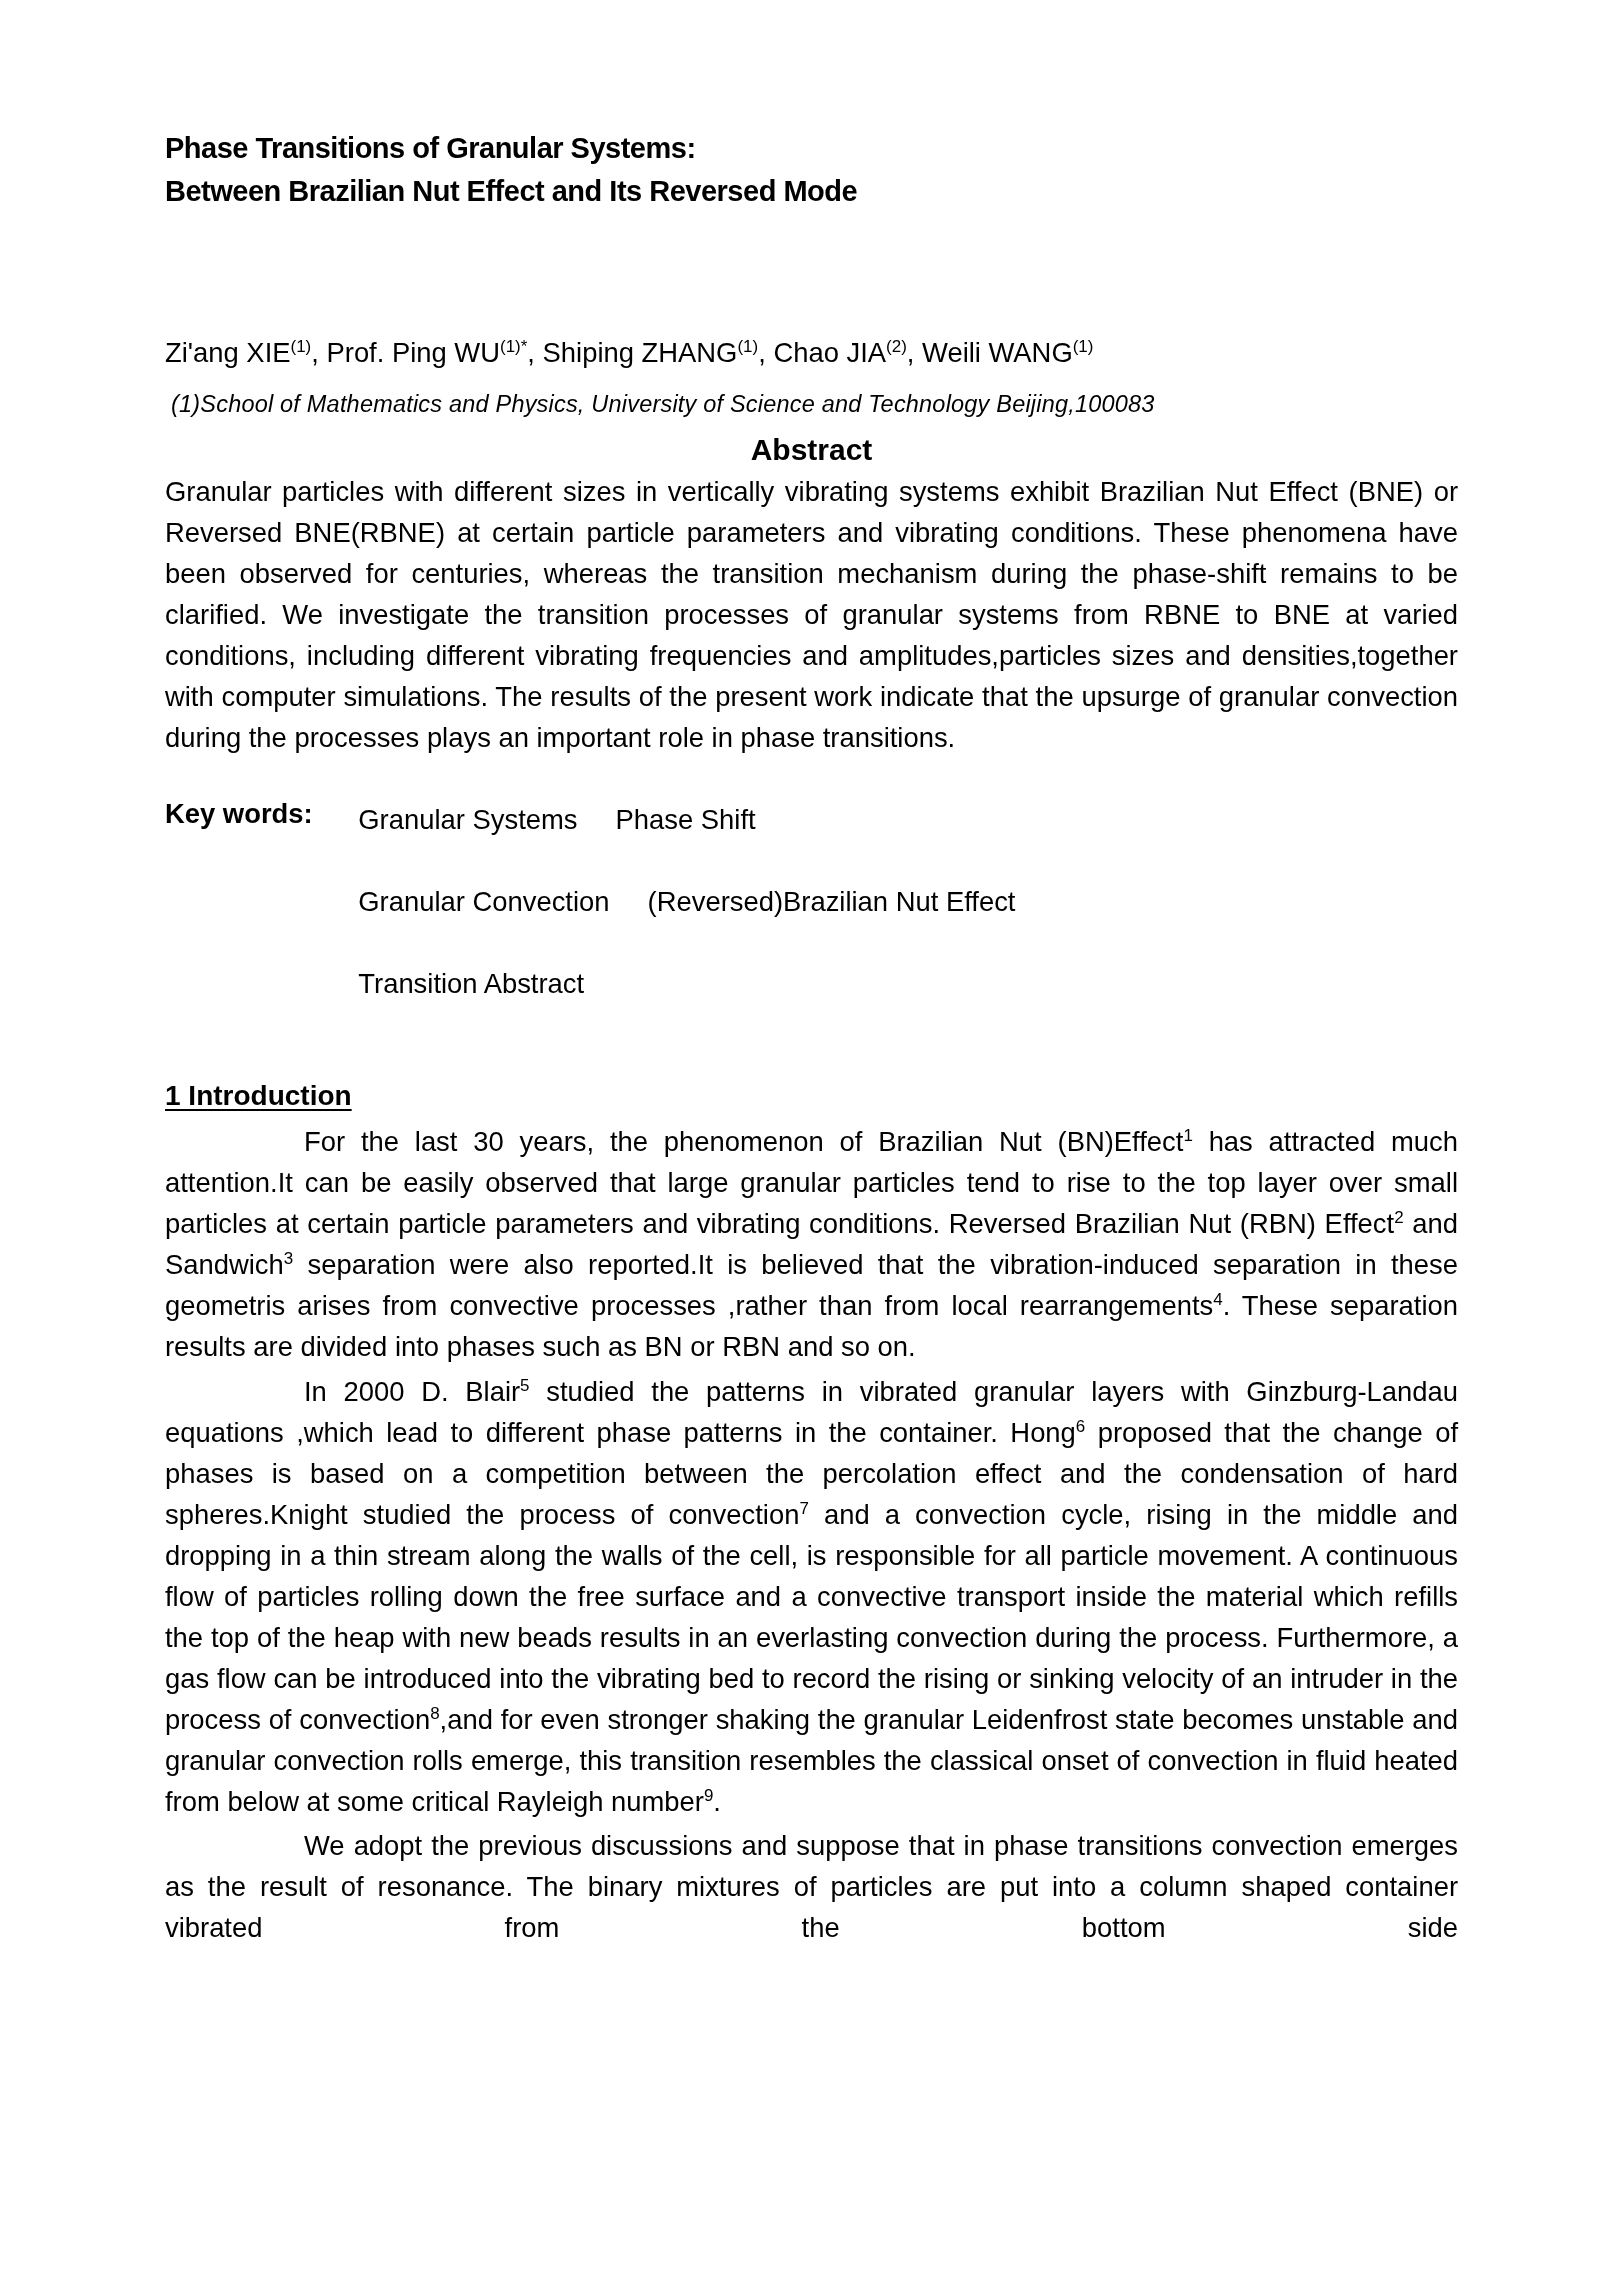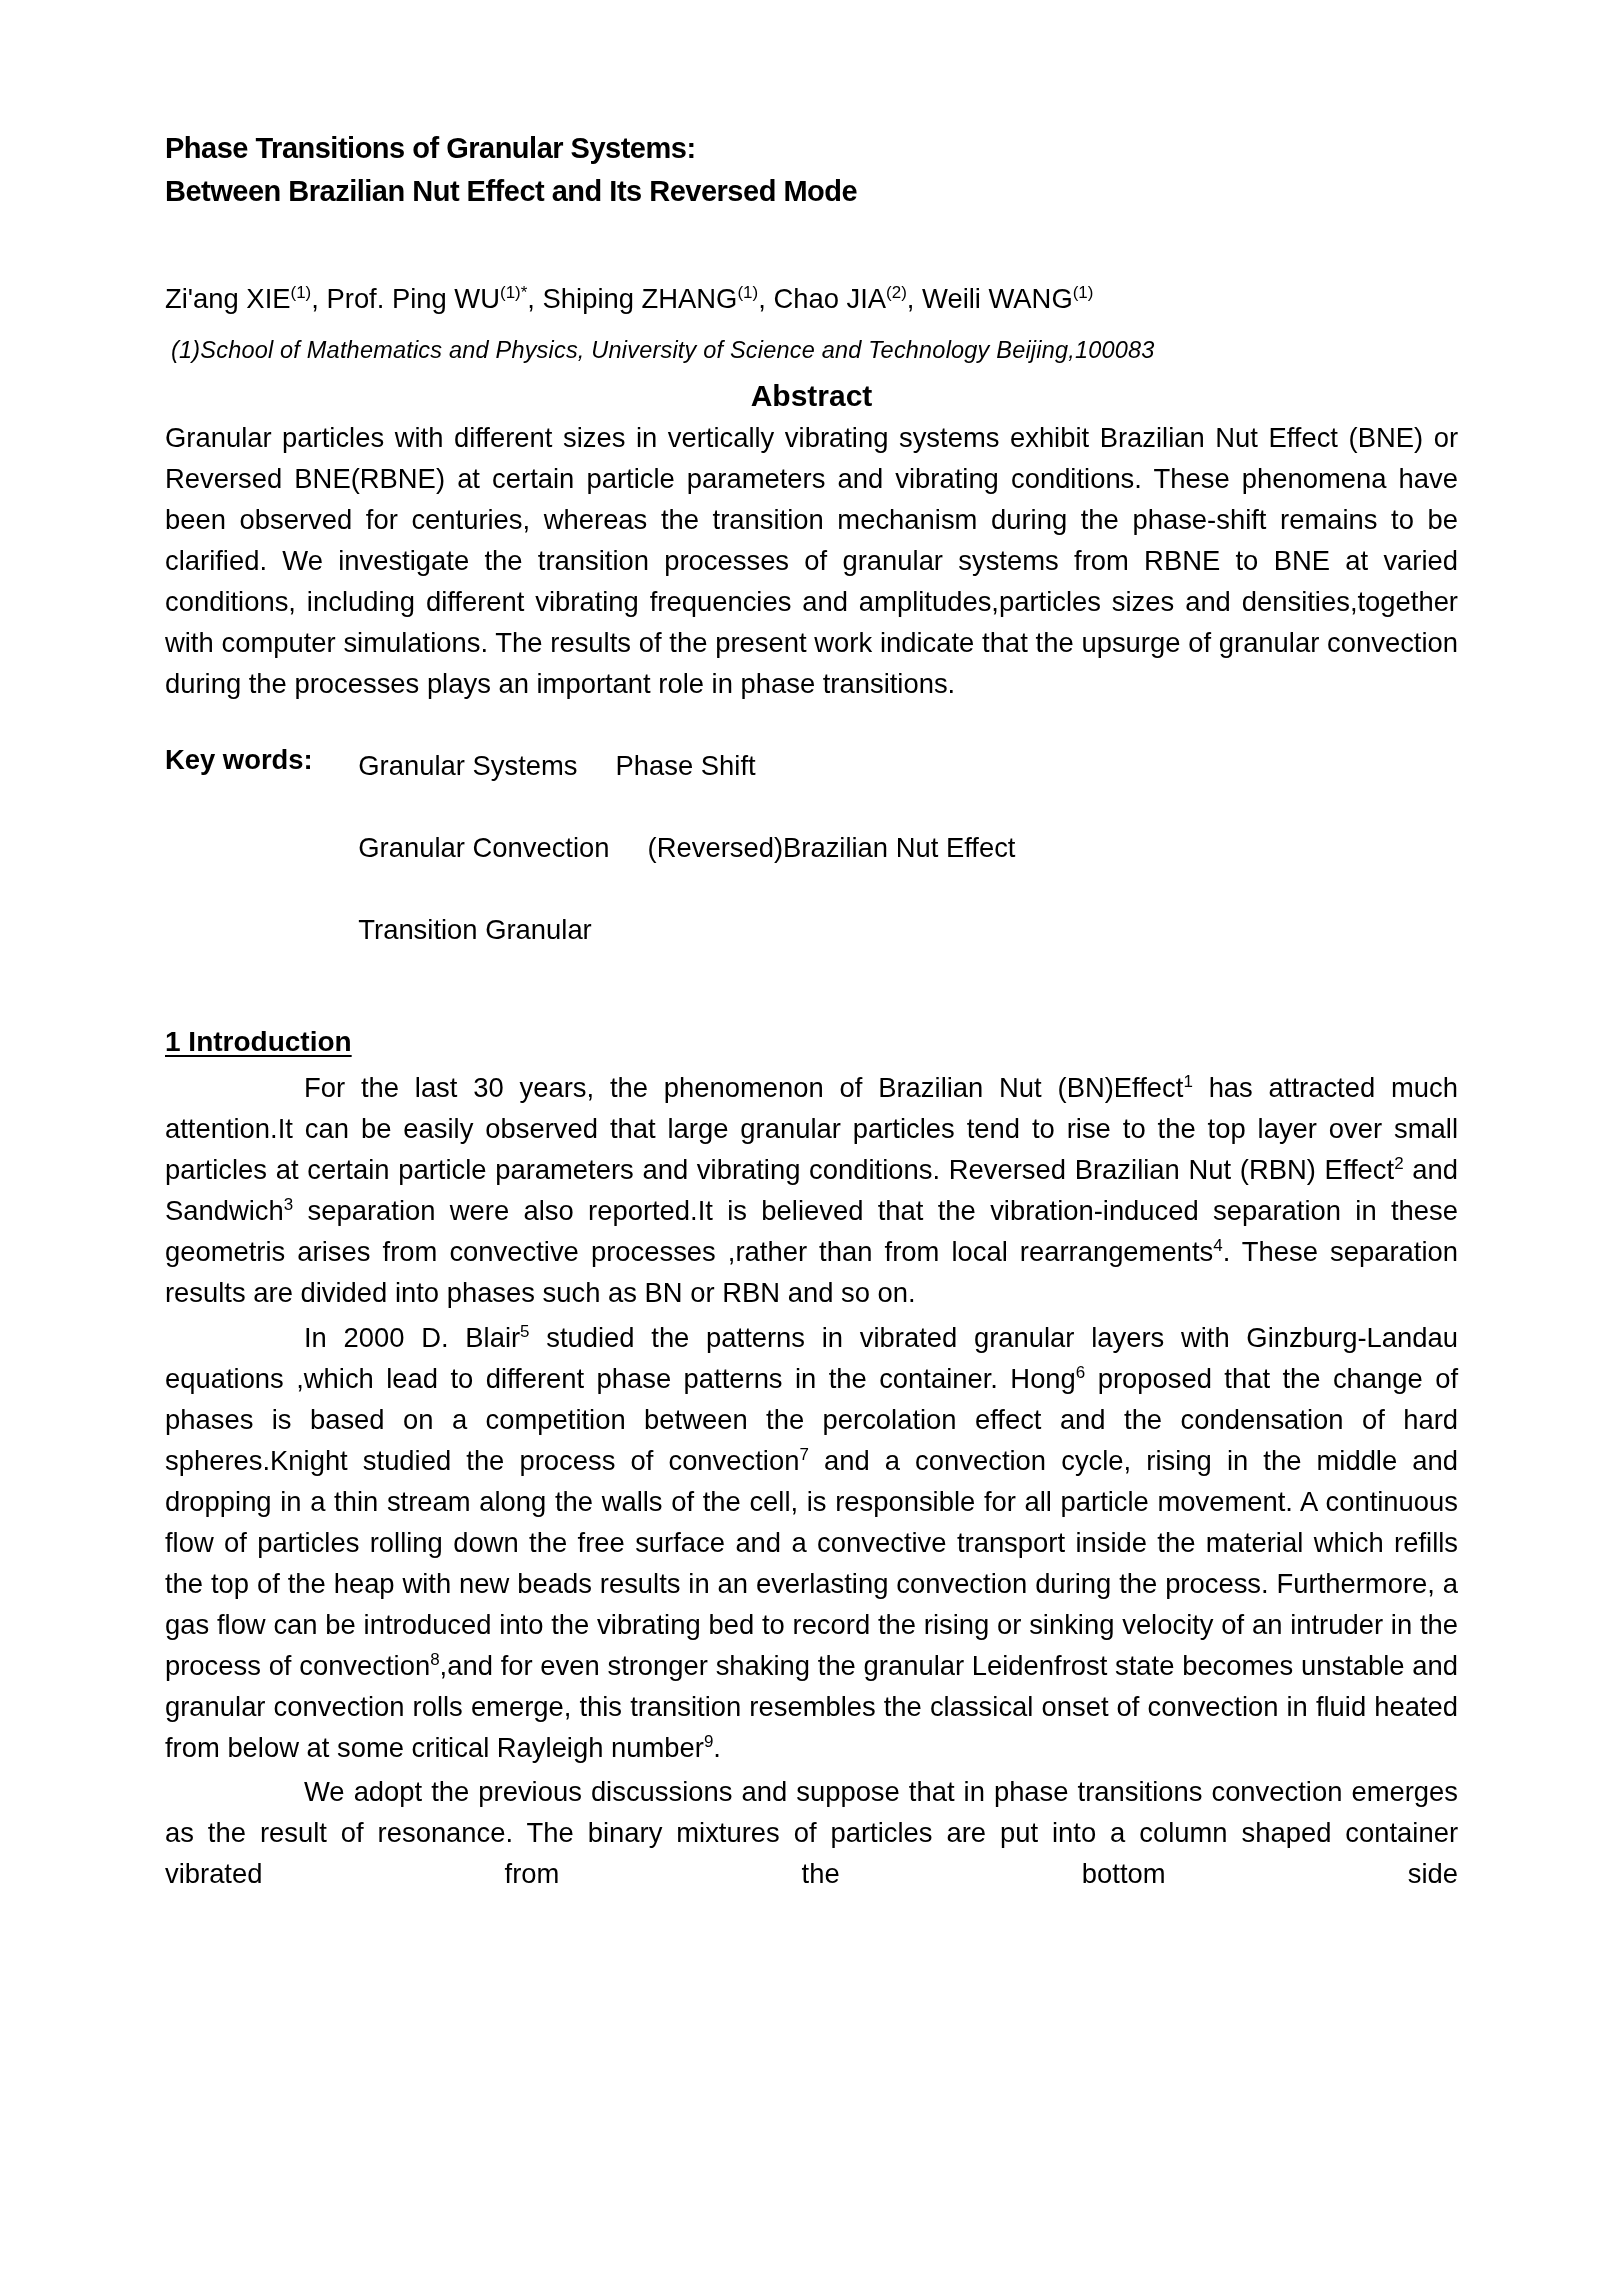--- a/index.html
+++ b/index.html
@@ -18,21 +18,21 @@
     padding: 127px 163px 0 165px;
     overflow: hidden;
   }
   .doc-title {
     font-size: 29px;
     font-weight: bold;
     line-height: 43px;
     letter-spacing: -0.5px;
   }
   .authors {
-    margin-top: 64px;
+    margin-top: 118px;
     font-size: 27.4px;
     line-height: 44px;
     white-space: nowrap;
   }
   .authors sup, .para sup {
     font-size: 0.62em;
     vertical-align: super;
     line-height: 0;
   }
   .affiliation {
@@ -103,21 +103,21 @@
 
   <div class="abstract-heading">Abstract</div>
 
   <div class="body-text">Granular particles with different sizes in vertically vibrating systems exhibit Brazilian Nut Effect (BNE) or Reversed BNE(RBNE) at certain particle parameters and vibrating conditions. These phenomena have been observed for centuries, whereas the transition mechanism during the phase-shift remains to be clarified. We investigate the transition processes of granular systems from RBNE to BNE at varied conditions, including different vibrating frequencies and amplitudes,particles sizes and densities,together with computer simulations. The results of the present work indicate that the upsurge of granular convection during the processes plays an important role in phase transitions.</div>
 
   <div class="keywords body-text">
     <span class="kw-label">Key words:</span>
     <span class="kw-lines">
       <span>Granular Systems     Phase Shift</span><br>
       <span>Granular Convection     (Reversed)Brazilian Nut Effect</span><br>
-      <span>Transition Granular</span>
+      <span>Transition Abstract</span>
     </span>
   </div>
 
   <div class="intro-heading">1 Introduction</div>
 
   <p class="body-text para"><span>For the last 30 years, the phenomenon of Brazilian Nut (BN)Effect</span><sup>1</sup><span> has attracted much attention.It can be easily observed that large granular particles tend to rise to the top layer over small particles at certain particle parameters and vibrating conditions. Reversed Brazilian Nut (RBN) Effect</span><sup>2</sup><span> and Sandwich</span><sup>3</sup><span> separation were also reported.It is believed that the vibration-induced separation in these geometris arises from convective processes ,rather than from local rearrangements</span><sup>4</sup><span>. These separation results are divided into phases such as BN or RBN and so on.</span></p>
   <p class="body-text para"><span>In 2000 D. Blair</span><sup>5</sup><span> studied the patterns in vibrated granular layers with Ginzburg-Landau equations ,which lead to different phase patterns in the container. Hong</span><sup>6</sup><span> proposed that the change of phases is based on a competition between the percolation effect and the condensation of hard spheres.Knight studied the process of convection</span><sup>7</sup><span> and a convection cycle, rising in the middle and dropping in a thin stream along the walls of the cell, is responsible for all particle movement. A continuous flow of particles rolling down the free surface and a convective transport inside the material which refills the top of the heap with new beads results in an everlasting convection during the process. Furthermore, a gas flow can be introduced into the vibrating bed to record the rising or sinking velocity of an intruder in the process of convection</span><sup>8</sup><span>,and for even stronger shaking the granular Leidenfrost state becomes unstable and granular convection rolls emerge, this transition resembles the classical onset of convection in fluid heated from below at some critical Rayleigh number</span><sup>9</sup><span>.</span></p>
   <p class="body-text para justify-last"><span>We adopt the previous discussions and suppose that in phase transitions convection emerges as the result of resonance. The binary mixtures of particles are put into a column shaped container vibrated from the bottom side</span></p>
 
 </div>

